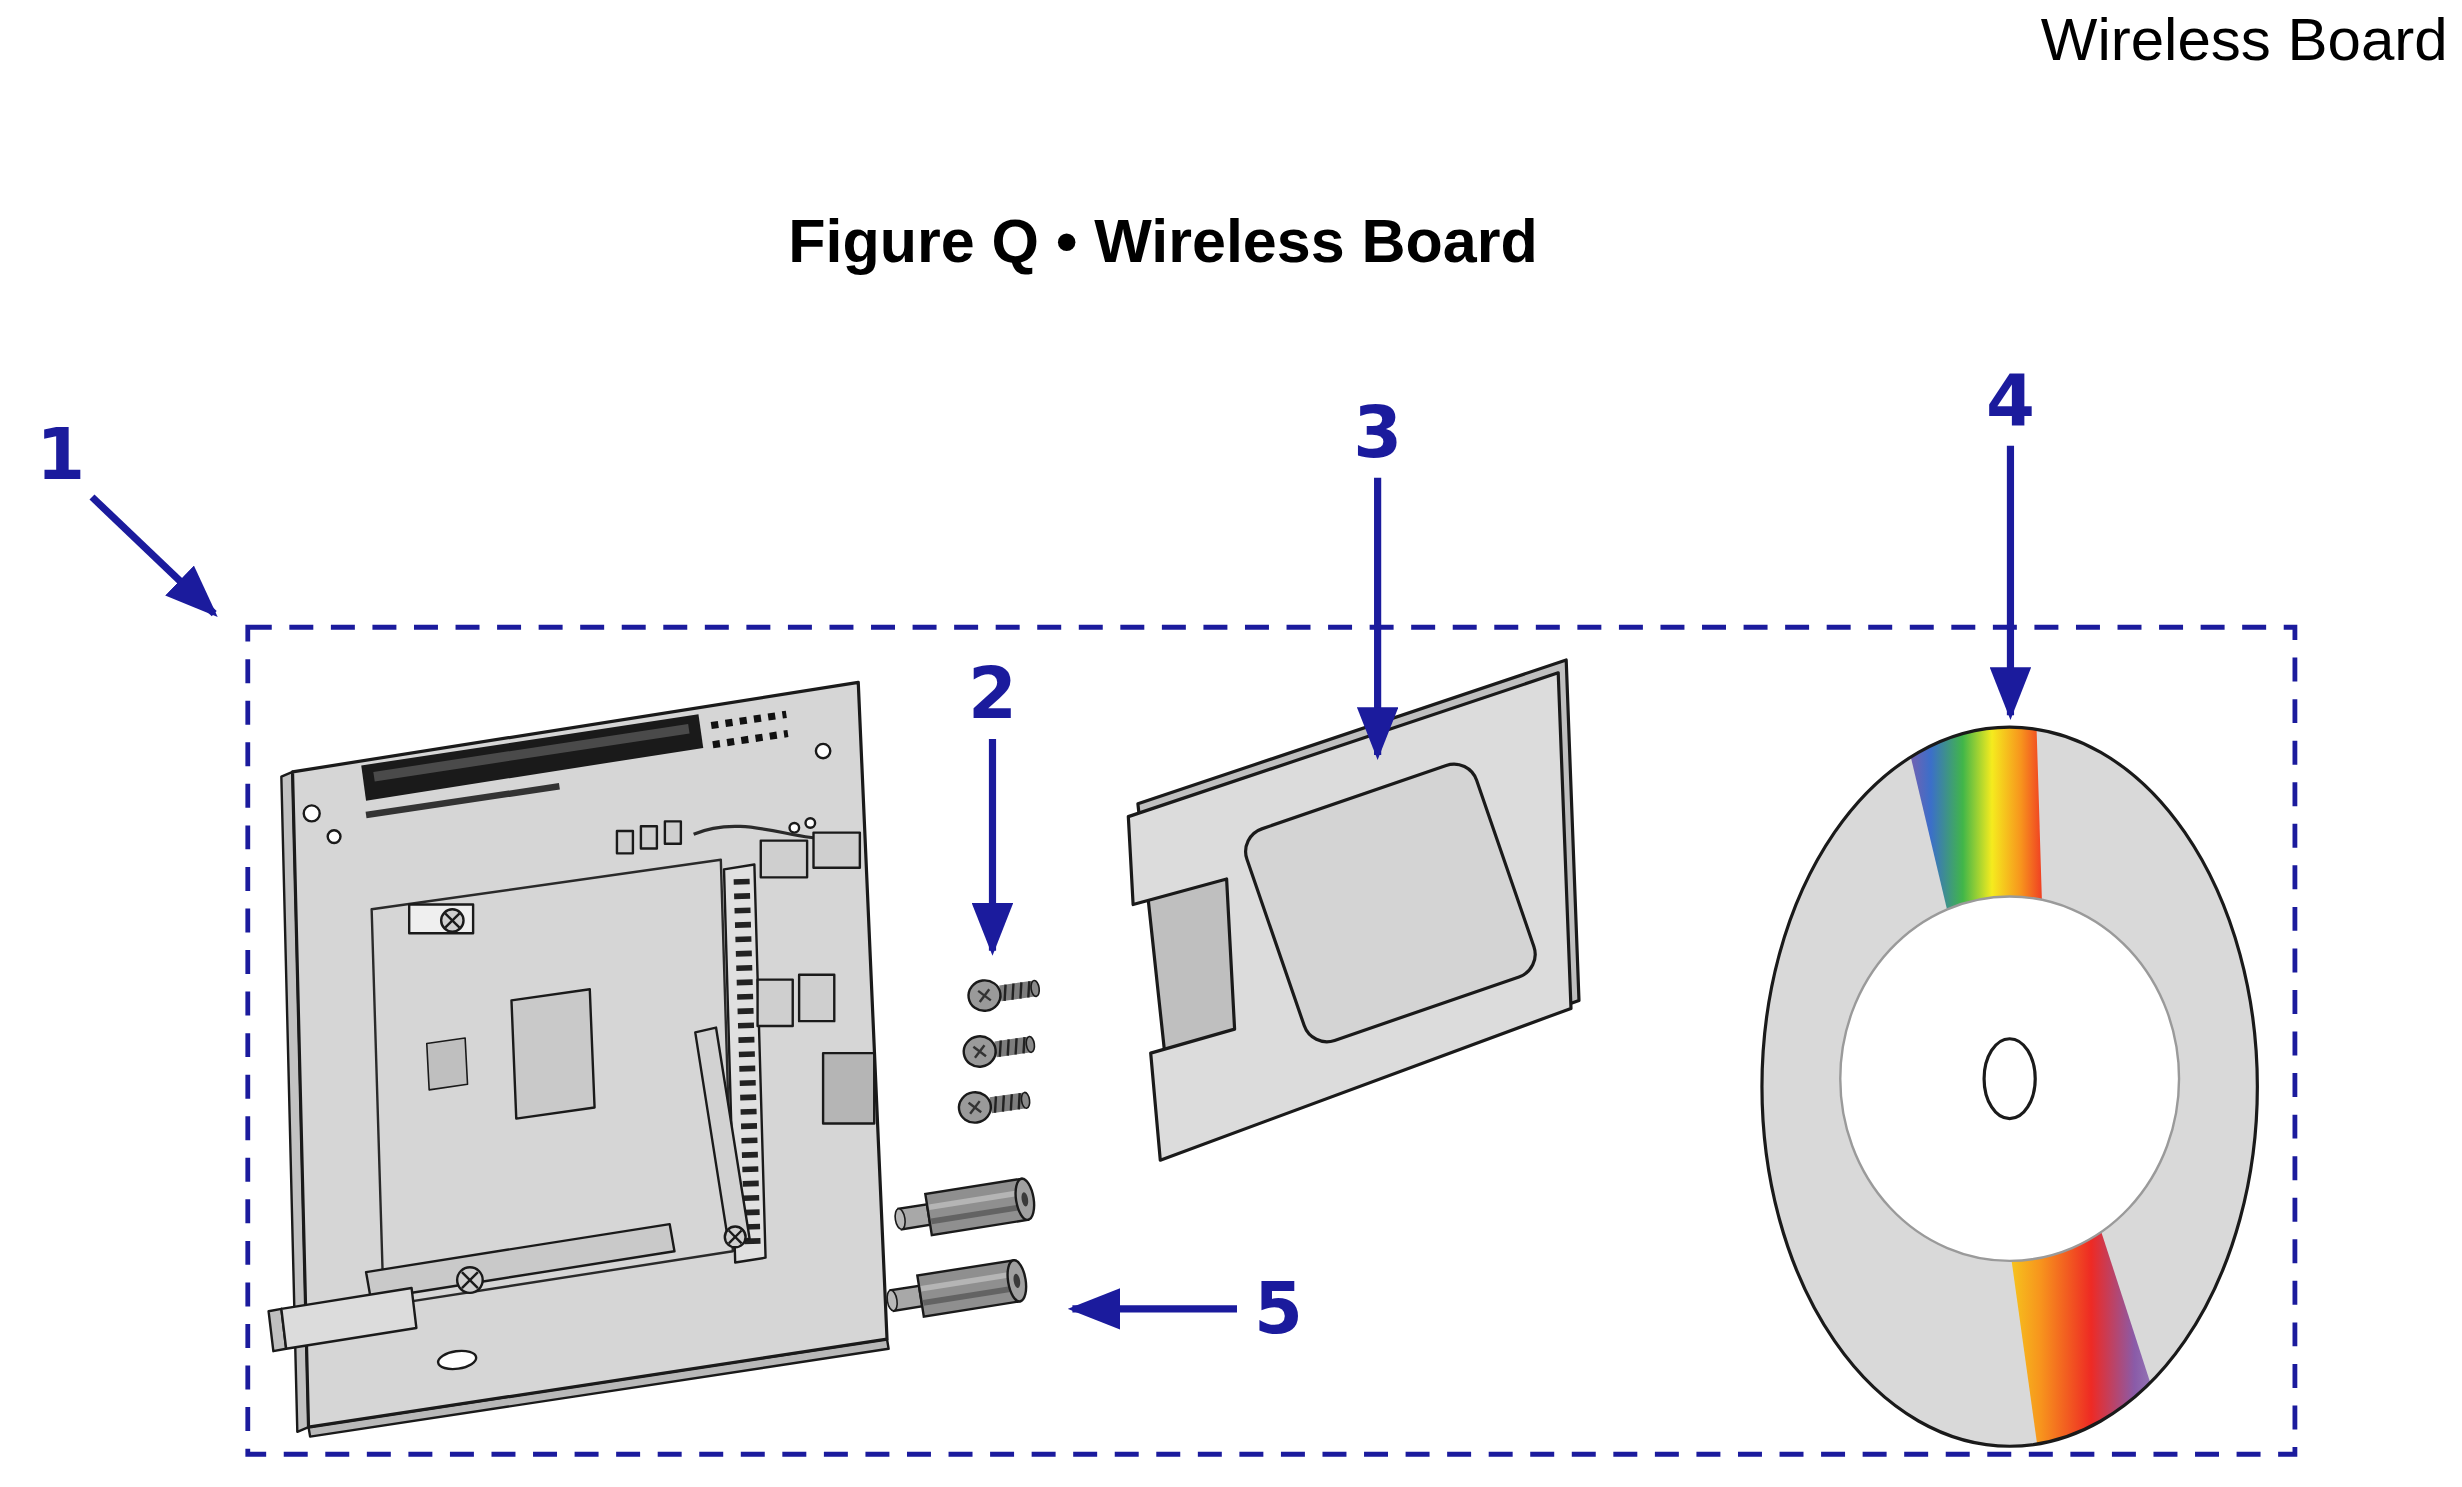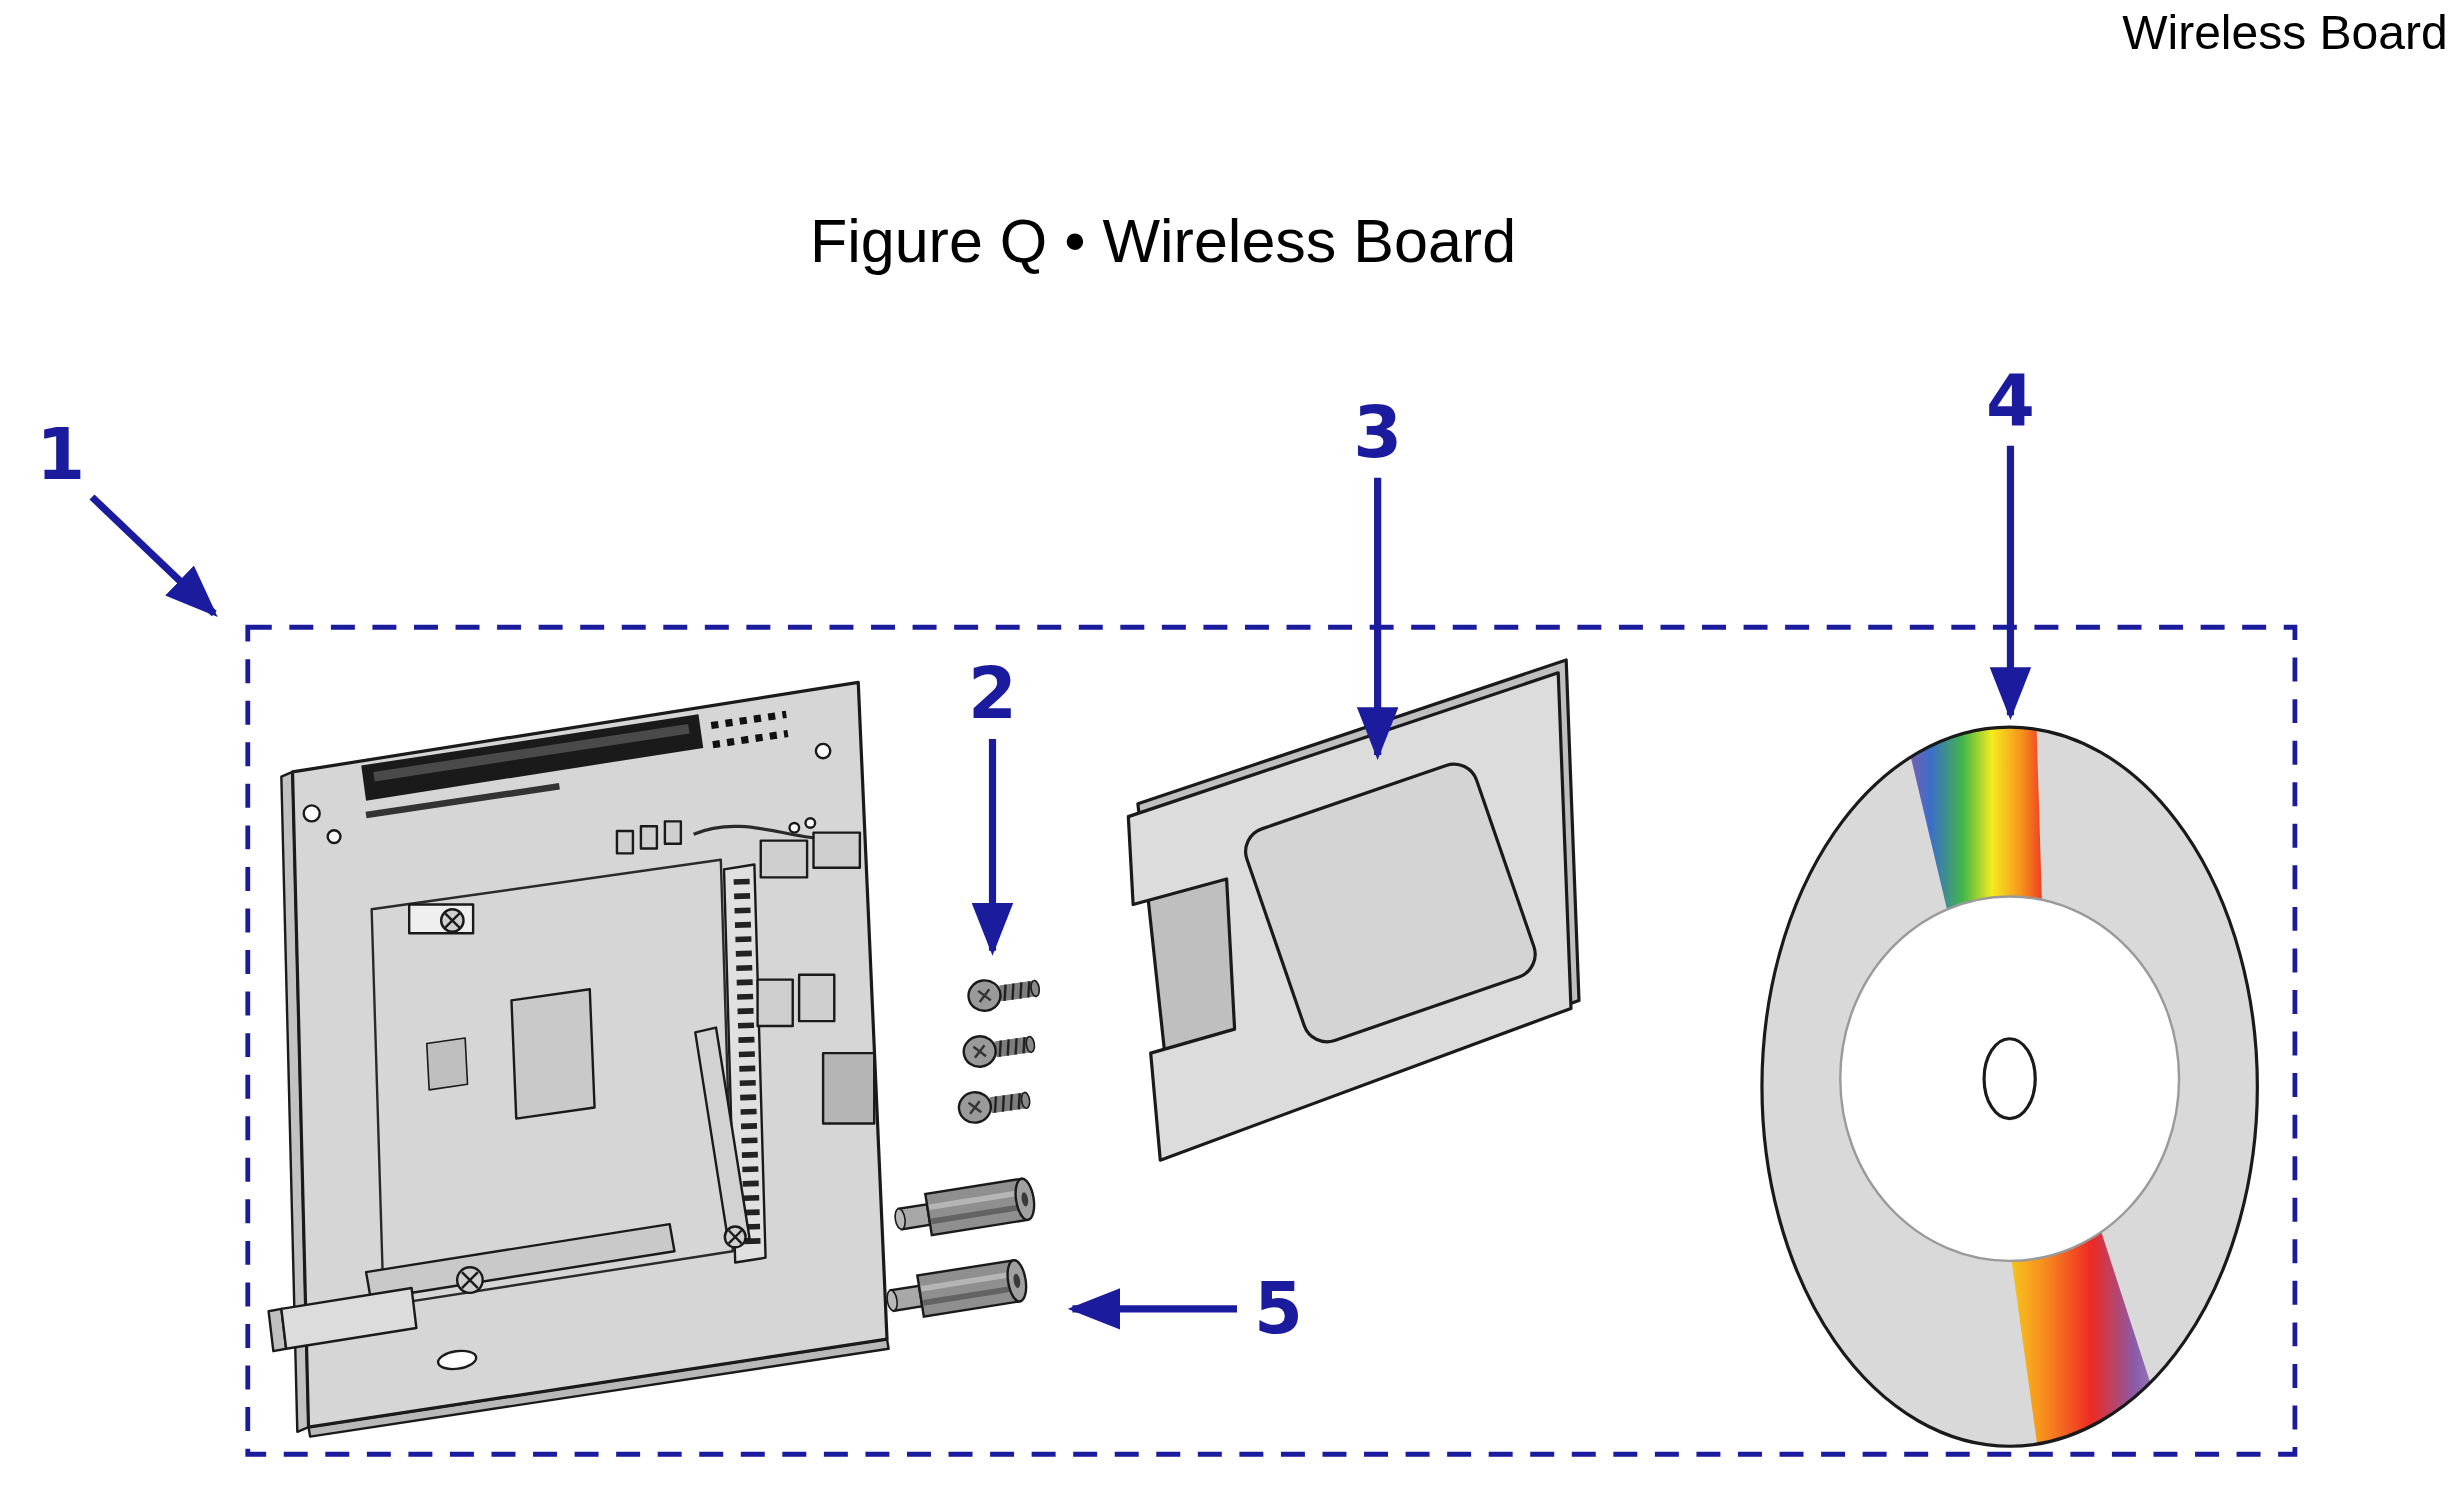--- a/index.html
+++ b/index.html
@@ -8,32 +8,32 @@
     width: 2462px;
     height: 1487px;
     background: #ffffff;
     font-family: "Liberation Sans", sans-serif;
     overflow: hidden;
   }
   .header-title {
     position: absolute;
     top: 4.8px;
     right: 14.4px;
-    font-size: 48px;
+    font-size: 60px;
     font-weight: 400;
     color: #000000;
     white-space: nowrap;
   }
   .figure-title {
     position: absolute;
     top: 206px;
     left: 1163px;
     transform: translateX(-50%);
     font-size: 61px;
-    font-weight: 400;
+    font-weight: 700;
     color: #000000;
     white-space: nowrap;
   }
   svg.diagram { position: absolute; left: 0; top: 0; }
 
   .kitbox {
     fill: none;
     stroke: #1b1b9d;
     stroke-width: 6;
     stroke-dasharray: 30 22;

